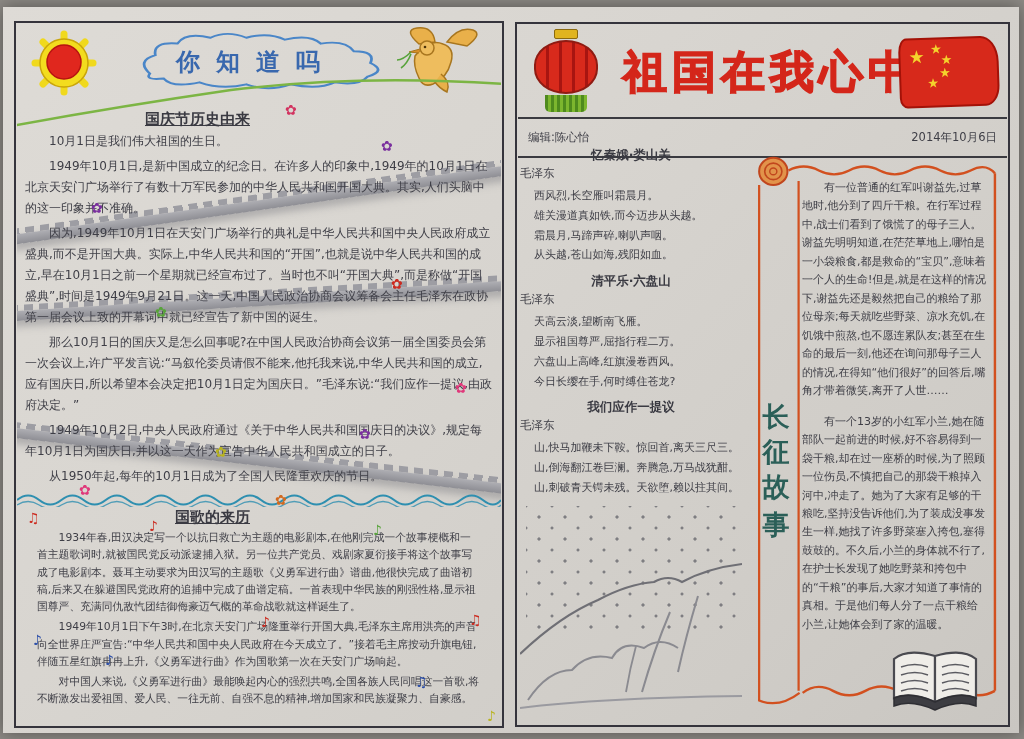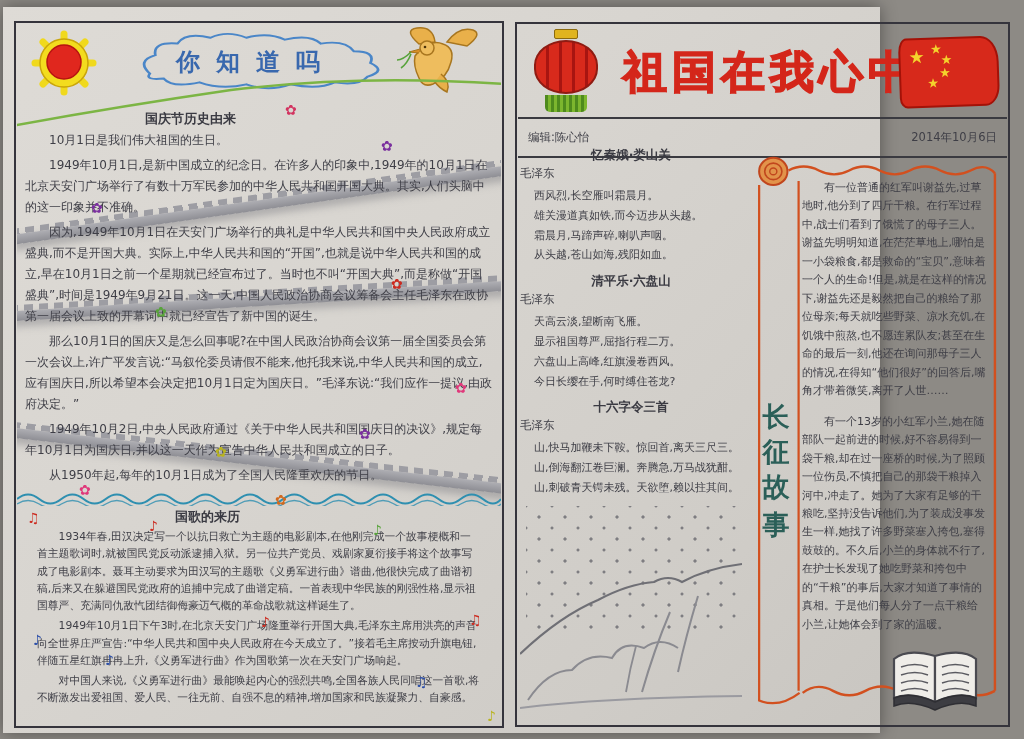--- a/index.html
+++ b/index.html
@@ -1,28 +1,28 @@
 <!DOCTYPE html>
 <html><head>
 <meta charset="utf-8">
 <style>
   html,body{margin:0;padding:0;width:1024px;height:739px;overflow:hidden;
     background:#8d8a85;font-family:"DejaVu Sans","Liberation Sans",sans-serif;}
-  .paper{position:absolute;left:3px;top:7px;width:877px;height:726px;
+  .paper{position:absolute;left:3px;top:7px;width:1016px;height:726px;
     background:linear-gradient(135deg,#dedbd6 0%,#d8d5d0 40%,#cfccc7 80%,#c9c6c1 100%);
     box-shadow:0 0 16px rgba(0,0,0,.4);}
   .page{position:absolute;border:2px solid #35343c;}
   .page-left{left:11px;top:14px;width:486px;height:703px;}
   .page-right{left:512px;top:15px;width:491px;height:701px;}
   .inner{position:absolute;inset:1px;overflow:hidden;}
   p.body-text{margin:2px 8px 4px;font-size:12px;line-height:1.75;color:#3e3e46;
     text-indent:2em;position:relative;z-index:3;}
   p.body-text2{margin:1px 20px 3px;font-size:10.8px;line-height:1.6;color:#3e3e46;
     text-indent:2em;position:relative;z-index:3;}
-  .sec-heading{position:relative;z-index:3;font-size:13px;font-weight:bold;color:#3a3a42;}
+  .sec-heading{position:relative;z-index:3;font-size:15px;font-weight:bold;color:#3a3a42;text-decoration:underline;}
 
   
   .lp-header{position:relative;height:86px;z-index:2;}
   .sun{position:absolute;left:12px;top:6px;width:70px;height:66px;}
   .cloud{position:absolute;left:108px;top:6px;width:262px;height:64px;}
   .cloud .ttl{position:absolute;left:0;right:0;top:16px;text-align:center;
     font-size:24px;font-weight:bold;color:#3968ae;letter-spacing:16px;}
   .dove{position:absolute;right:16px;top:2px;width:96px;height:72px;}
   .green-hill{position:absolute;left:-6px;top:46px;width:492px;height:70px;z-index:1;}
 
@@ -213,21 +213,21 @@
           </div>
           <div class="poem">
             <div class="ptitle">清平乐·六盘山</div>
             <div class="pauthor">毛泽东</div>
             <div class="pline">天高云淡,望断南飞雁。</div>
             <div class="pline">显示祖国尊严,屈指行程二万。</div>
             <div class="pline">六盘山上高峰,红旗漫卷西风。</div>
             <div class="pline">今日长缨在手,何时缚住苍龙?</div>
           </div>
           <div class="poem">
-            <div class="ptitle">十六字令三首</div>
+            <div class="ptitle">我们应作一提议</div>
             <div class="pauthor">毛泽东</div>
             <div class="pline">山,快马加鞭未下鞍。惊回首,离天三尺三。</div>
             <div class="pline">山,倒海翻江卷巨澜。奔腾急,万马战犹酣。</div>
             <div class="pline">山,刺破青天锷未残。天欲堕,赖以拄其间。</div>
           </div>
 
           <div class="mountains">
             <div class="dots"></div>
             <svg viewBox="0 0 222 172" style="position:absolute;inset:0;width:100%;height:100%;">
               <path d="M0 104 Q40 66 78 50 Q108 34 134 32 Q148 24 162 32 Q188 18 222 14" fill="none" stroke="#6f6f75" stroke-width="2.2"></path>

